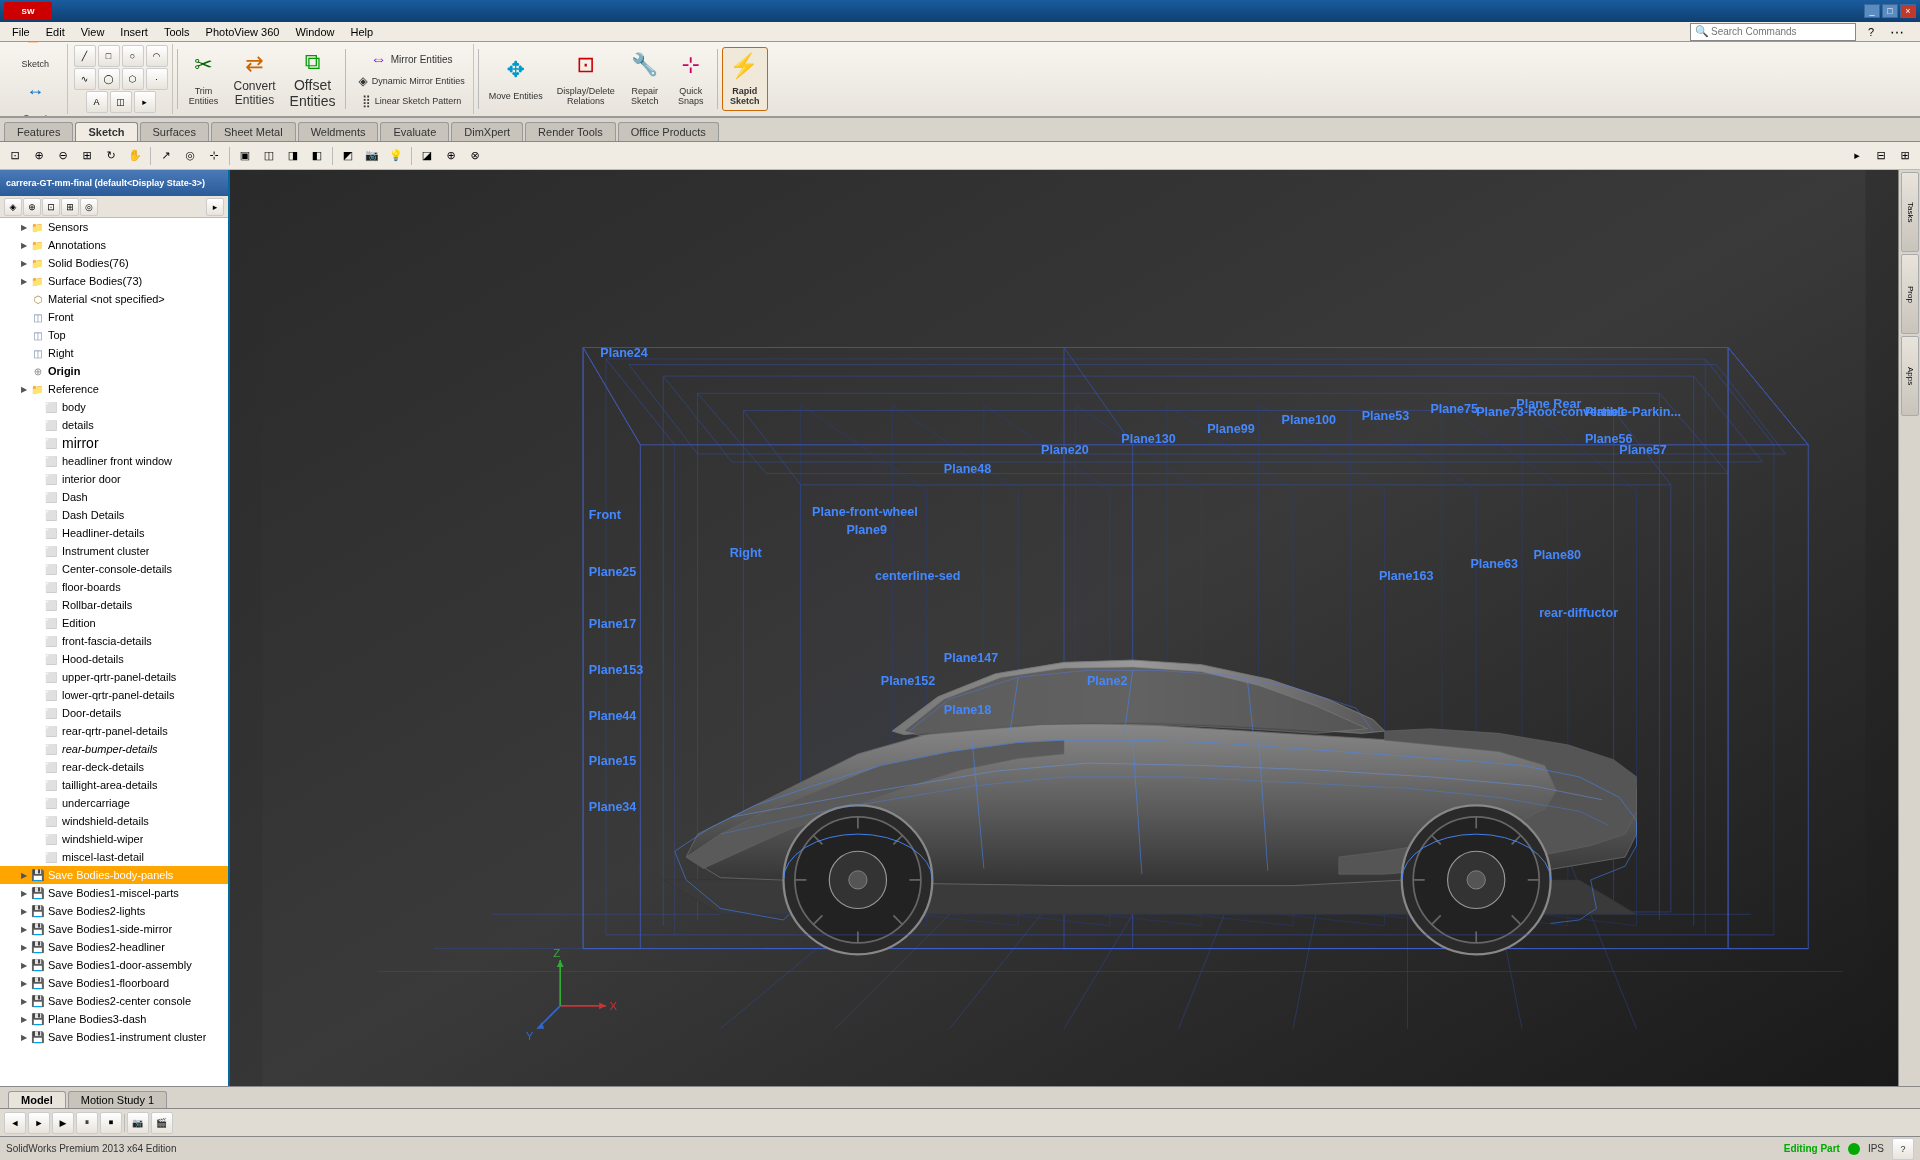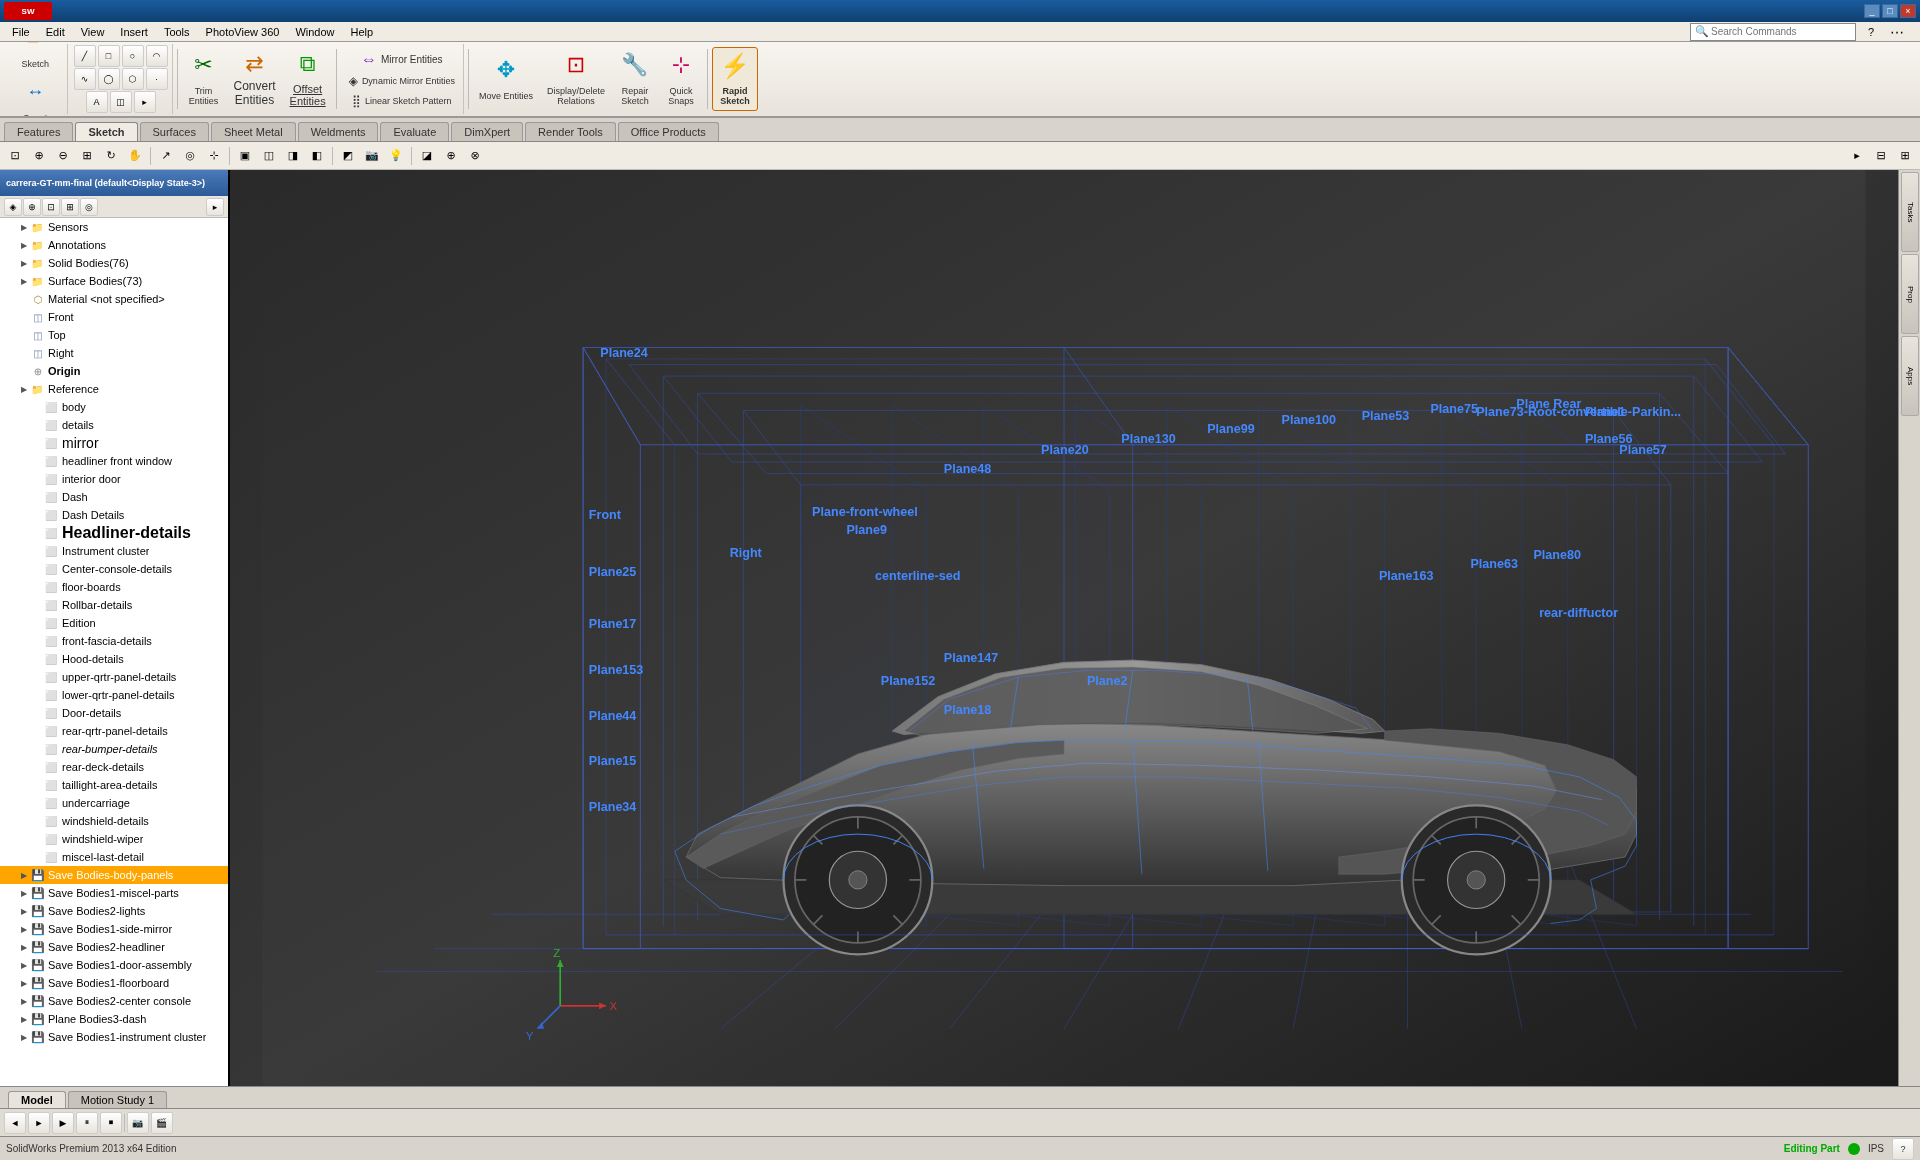--- a/index.html
+++ b/index.html
@@ -143,21 +143,21 @@
     #main-area {
       display: flex;
       height: calc(1160px - 22px - 20px - 76px - 24px - 28px - 22px - 24px - 28px - 22px);
     }
 
     
     #feature-tree {
       width: 230px;
       min-width: 230px;
       background: #f8f8f8;
-      border-right: 2px solid #000000;
+      border-right: 2px solid #0369a1;
       display: flex;
       flex-direction: column;
       overflow: hidden;
     }
     #feature-tree-header {
       height: 26px;
       background: linear-gradient(to bottom, #4a7ab8, #2a5a98);
       display: flex;
       align-items: center;
       padding: 0 6px;
@@ -409,21 +409,21 @@
     <div style="font-size:9px;text-align:center;">Trim<br>Entities</div>
   </div>
 
   <div class="toolbar-btn-large">
     <div class="icon" style="font-size:22px;color:#cc6600;">⇄</div>
     <div style="font-size:12px;text-align:center;">Convert<br>Entities</div>
   </div>
 
   <div class="toolbar-btn-large">
     <div class="icon" style="font-size:22px;color:#009900;">⧉</div>
-    <div style="font-size:11px;text-decoration:underline;">Offset<br>Entities</div>
+    <div style="font-size:14px;">Offset<br>Entities</div>
   </div>
 
   <div class="toolbar-sep"></div>
 
   <div class="toolbar-group" style="min-width:100px;">
     <div class="toolbar-btn" style="flex-direction:row;align-items:center;gap:4px;">
       <span style="font-size:16px;color:#6600cc;">⇔</span>
       <span style="font-size:10px;">Mirror Entities</span>
     </div>
     <div class="toolbar-btn" style="flex-direction:row;align-items:center;gap:4px;">
@@ -624,21 +624,21 @@
         <div class="tree-item">
           <span class="tree-indent" style="width: 28px;"></span>
           <span class="tree-expand"> </span>
           <span class="tree-icon" style="color: rgb(68, 136, 204); font-size: 10px;">⬜</span>
           <span style="font-size: 11px; overflow: hidden; text-overflow: ellipsis;">Dash Details</span>
         </div>
         <div class="tree-item">
           <span class="tree-indent" style="width: 28px;"></span>
           <span class="tree-expand"> </span>
           <span class="tree-icon" style="color: rgb(68, 136, 204); font-size: 10px;">⬜</span>
-          <span style="font-size: 16px; overflow: hidden; text-overflow: ellipsis; font-weight: bold;">Headliner-details</span>
+          <span style="font-size: 11px; overflow: hidden; text-overflow: ellipsis;">Headliner-details</span>
         </div>
         <div class="tree-item">
           <span class="tree-indent" style="width: 28px;"></span>
           <span class="tree-expand"> </span>
           <span class="tree-icon" style="color: rgb(68, 136, 204); font-size: 10px;">⬜</span>
           <span style="font-size: 11px; overflow: hidden; text-overflow: ellipsis;">Instrument cluster</span>
         </div>
         <div class="tree-item">
           <span class="tree-indent" style="width: 28px;"></span>
           <span class="tree-expand"> </span>

